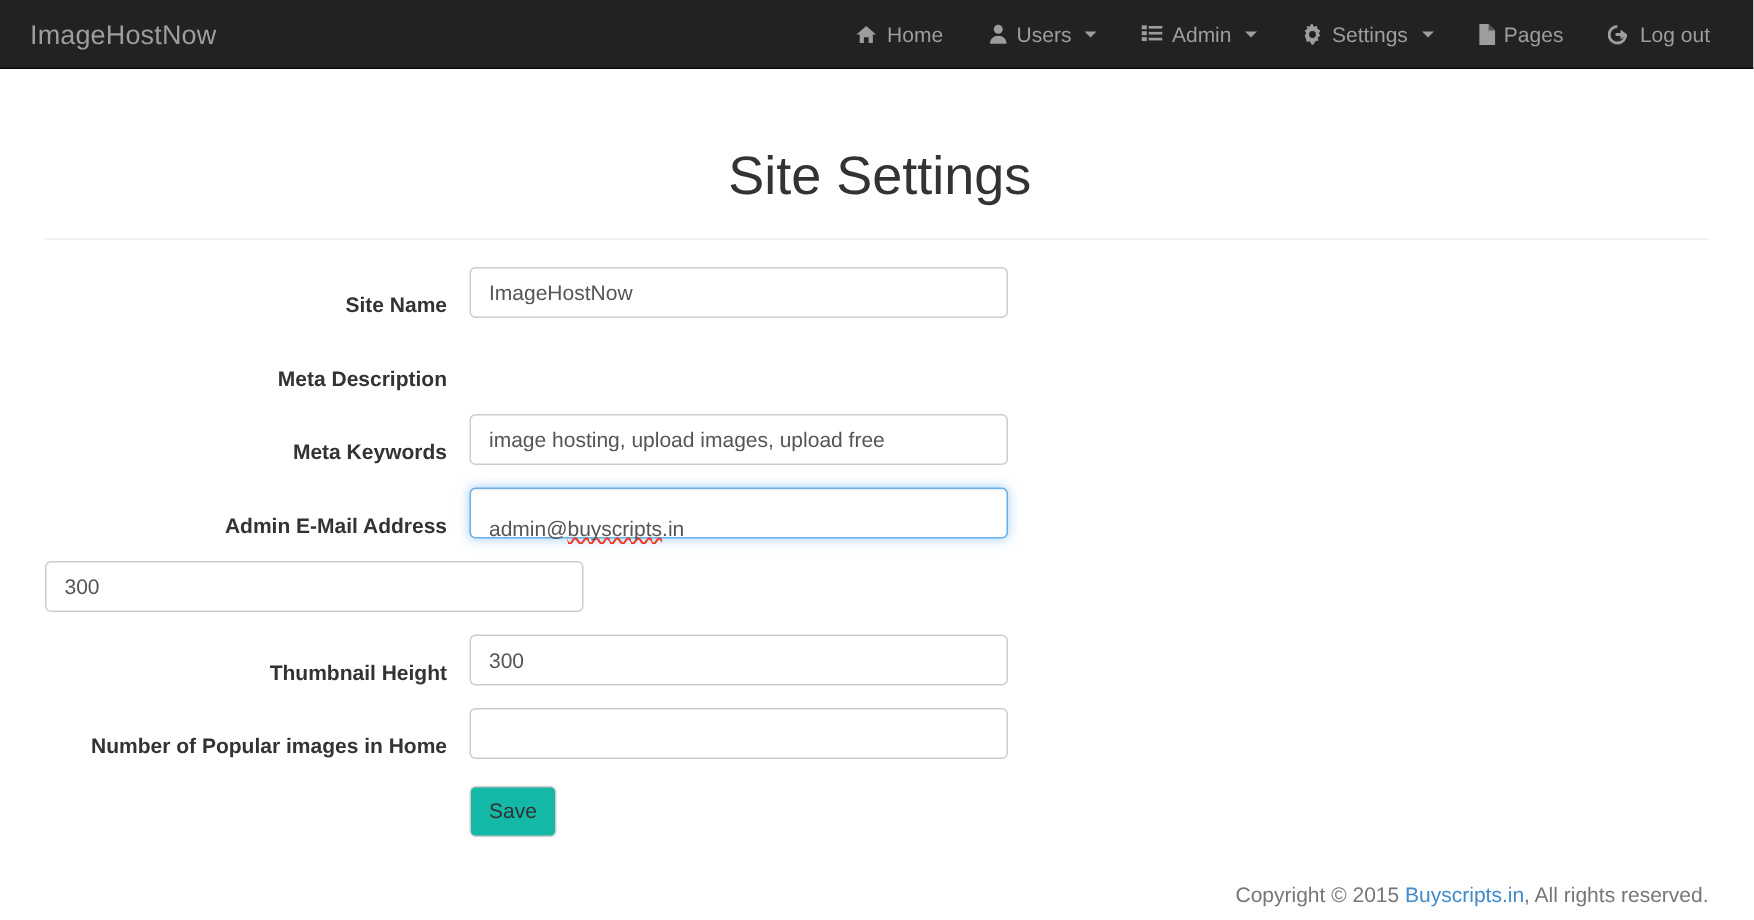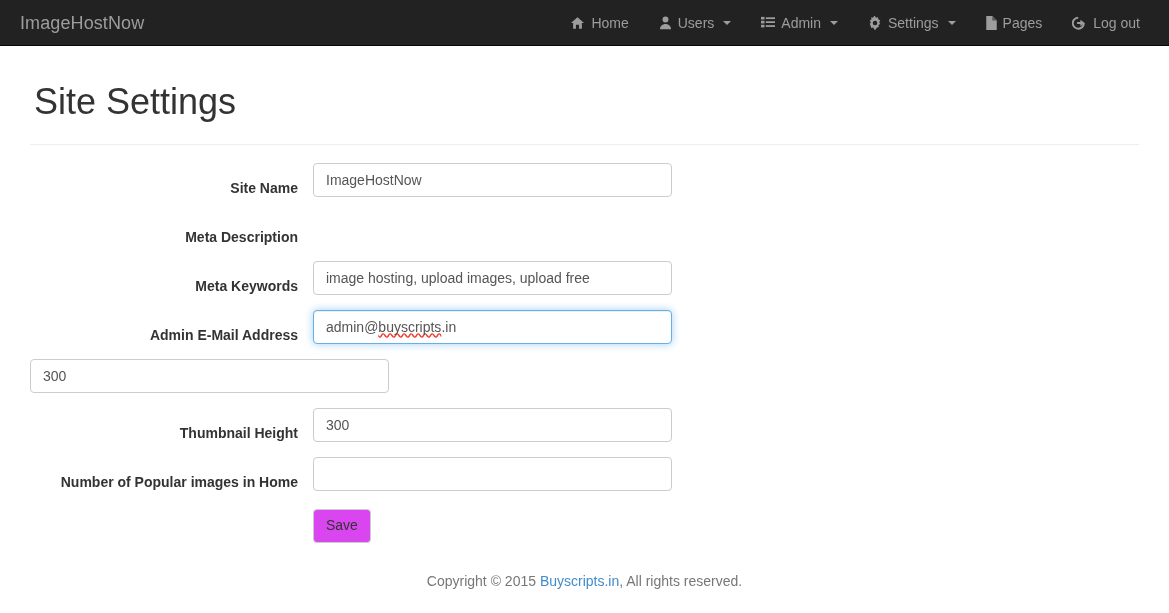--- a/index.html
+++ b/index.html
@@ -63,26 +63,27 @@
   .container {
     width: 1139px;
     margin: 0 auto;
     padding: 0 15px;
   }
   .page-header {
     margin: 0;
     padding-top: 36px;
   }
   h1.page-title {
-    margin: 0;
+    margin: 15px;
     padding: 0 0 4px 4px;
     font-size: 36px;
     font-weight: normal;
     line-height: 1.1;
     color: #333333;
+    text-align: center;
   }
   .rule {
     border: 0;
     border-top: 1px solid #eeeeee;
     margin: 18px 0 0 0;
   }
 
   
   .form {
     padding-top: 18px;
@@ -125,21 +126,21 @@
     border-color: #66afe9;
     box-shadow: inset 0 1px 1px rgba(0,0,0,.075), 0 0 8px rgba(102,175,233,.6);
   }
   
   .input-fake {
     position: relative;
   }
   .spell-text {
     position: absolute;
     left: 13px;
-    top: 7px;
+    top: 17px;
     font-size: 14px;
     line-height: 20px;
     color: #555555;
     pointer-events: none;
     white-space: nowrap;
   }
   .misspelled {
     text-decoration: underline wavy #ef3b2d;
     text-decoration-skip-ink: none;
   }
@@ -148,30 +149,30 @@
     margin-top: 18px;
   }
   .btn-offset { width: 283px; padding-right: 15px; }
   .btn-default {
     display: inline-block;
     padding: 6px 12px;
     font-size: 14px;
     font-family: "Liberation Sans", sans-serif;
     line-height: 1.42857;
     color: #333333;
-    background-color: #d946ef;
+    background-color: #14b8a6;
     border: 1px solid #cccccc;
     border-radius: 4px;
     cursor: pointer;
   }
 
   
   .footer {
     margin-top: 28px;
-    text-align: center;
+    text-align: right;
     font-size: 14px;
     line-height: 20px;
     color: #777777;
   }
   .footer a {
     color: #428bca;
     text-decoration: none;
   }
 </style>
 </head>

